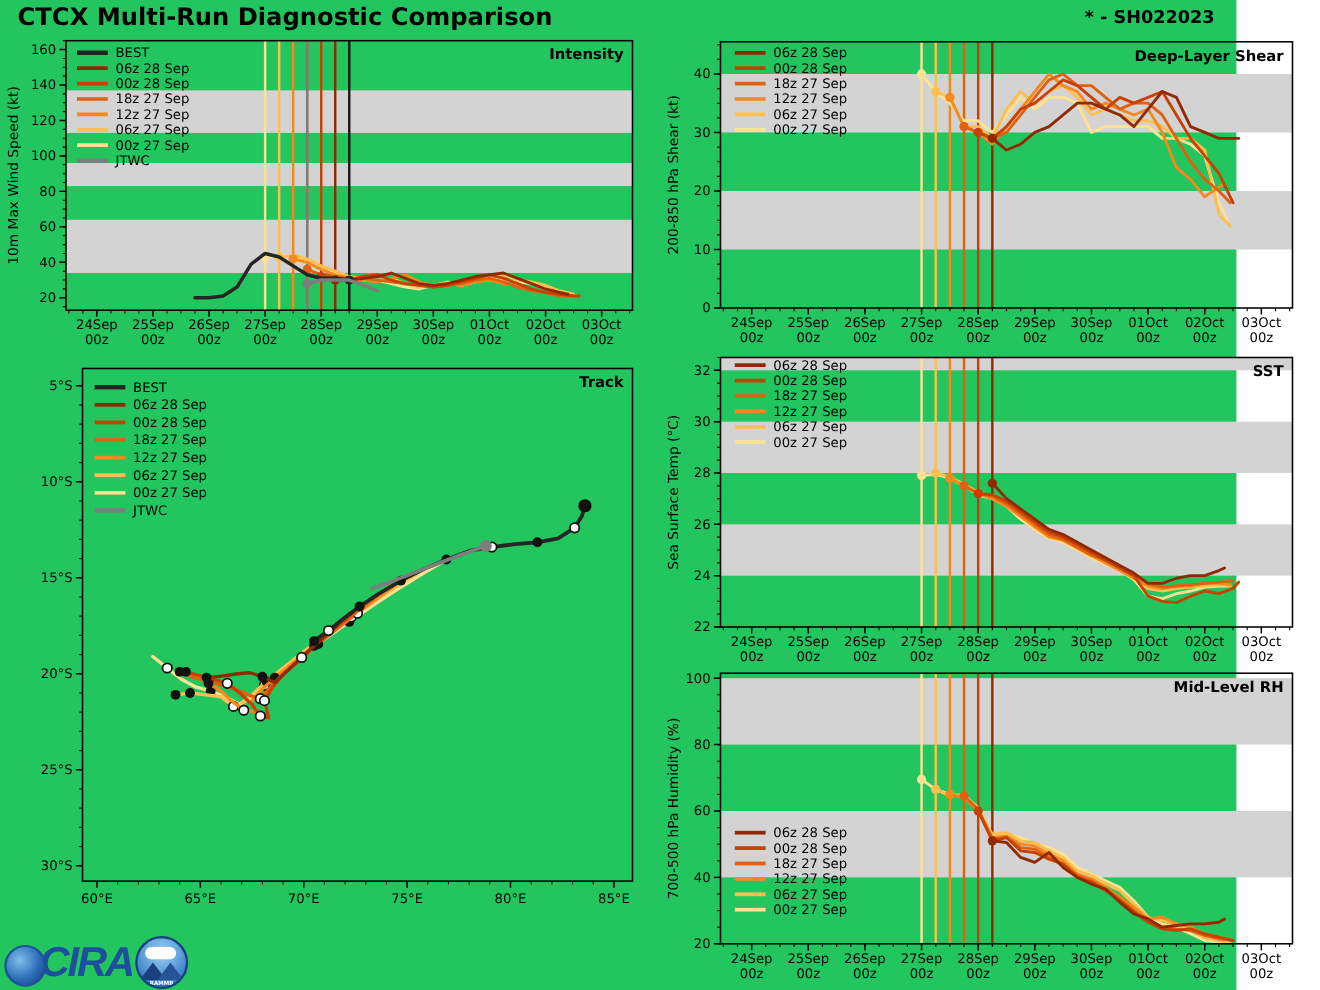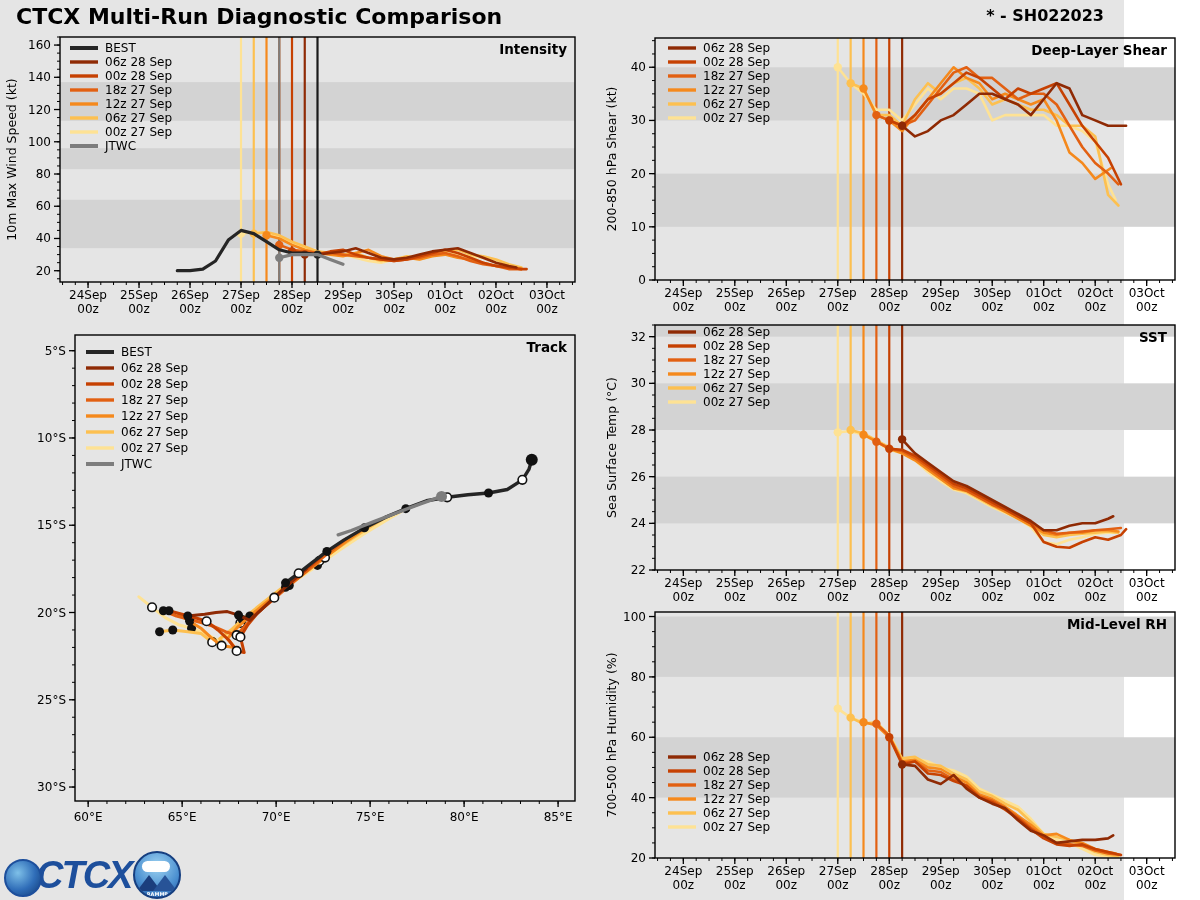--- a/index.html
+++ b/index.html
@@ -1,17 +1,17 @@
 <!DOCTYPE html>
 <html><head>
 <meta charset="utf-8">
 <style>
   html,body{margin:0;padding:0;background:#fff;width:1200px;height:900px;overflow:hidden;
     font-family:"DejaVu Sans","Liberation Sans",sans-serif;}
-  #stage{position:relative;width:1124px;height:900px;background:#e5e5e5;}
+  #stage{position:relative;width:1124px;height:900px;background:#22c55e;}
   .hdr-title{position:absolute;left:16px;top:4px;font-size:22px;font-weight:bold;color:#000;}
   .hdr-storm{position:absolute;right:20px;top:6px;font-size:16px;font-weight:bold;color:#000;}
   .chart{position:absolute;}
   #logo{position:absolute;left:4px;top:851px;width:270px;height:48px;display:flex;align-items:center;}
   .cira-word{font-size:38px;font-weight:bold;color:#1d4f9c;letter-spacing:-2px;line-height:1;
     font-family:"Liberation Sans",sans-serif;font-style:italic;}
   .globe{display:inline-block;width:34px;height:34px;border-radius:50%;
     background:radial-gradient(circle at 35% 35%,#7ec0e8 0%,#2f6db8 55%,#123c77 100%);
     position:relative;top:3px;margin-right:-6px;border:2px solid #1d4f9c;}
   .rammb-badge{display:inline-block;width:44px;height:44px;border-radius:50%;margin-left:2px;
@@ -746,21 +746,21 @@
       <line x1="68" x2="96" y1="194" y2="194" stroke="#f5891c" stroke-width="3.4"></line>
       <text x="103" y="198" font-size="12" text-anchor="start" fill="#000" font-family="&quot;DejaVu Sans&quot;,&quot;Liberation Sans&quot;,sans-serif">12z 27 Sep</text>
       <line x1="68" x2="96" y1="208" y2="208" stroke="#fdc050" stroke-width="3.4"></line>
       <text x="103" y="212" font-size="12" text-anchor="start" fill="#000" font-family="&quot;DejaVu Sans&quot;,&quot;Liberation Sans&quot;,sans-serif">06z 27 Sep</text>
       <line x1="68" x2="96" y1="222" y2="222" stroke="#fee294" stroke-width="3.4"></line>
       <text x="103" y="226" font-size="12" text-anchor="start" fill="#000" font-family="&quot;DejaVu Sans&quot;,&quot;Liberation Sans&quot;,sans-serif">00z 27 Sep</text>
     </svg>
 
   <div id="logo">
     <span class="globe"></span>
-      <span class="cira-word">CTCX</span>
+      <span class="cira-word">CIRA</span>
       <span class="rammb-badge">
       <span class="cloud"></span>
       <span class="mtn"></span>
       <span class="mtn mtn2"></span>
       <span class="lbl">RAMMB</span>
     </span>
   </div>
 </div>
 
 </body></html>

